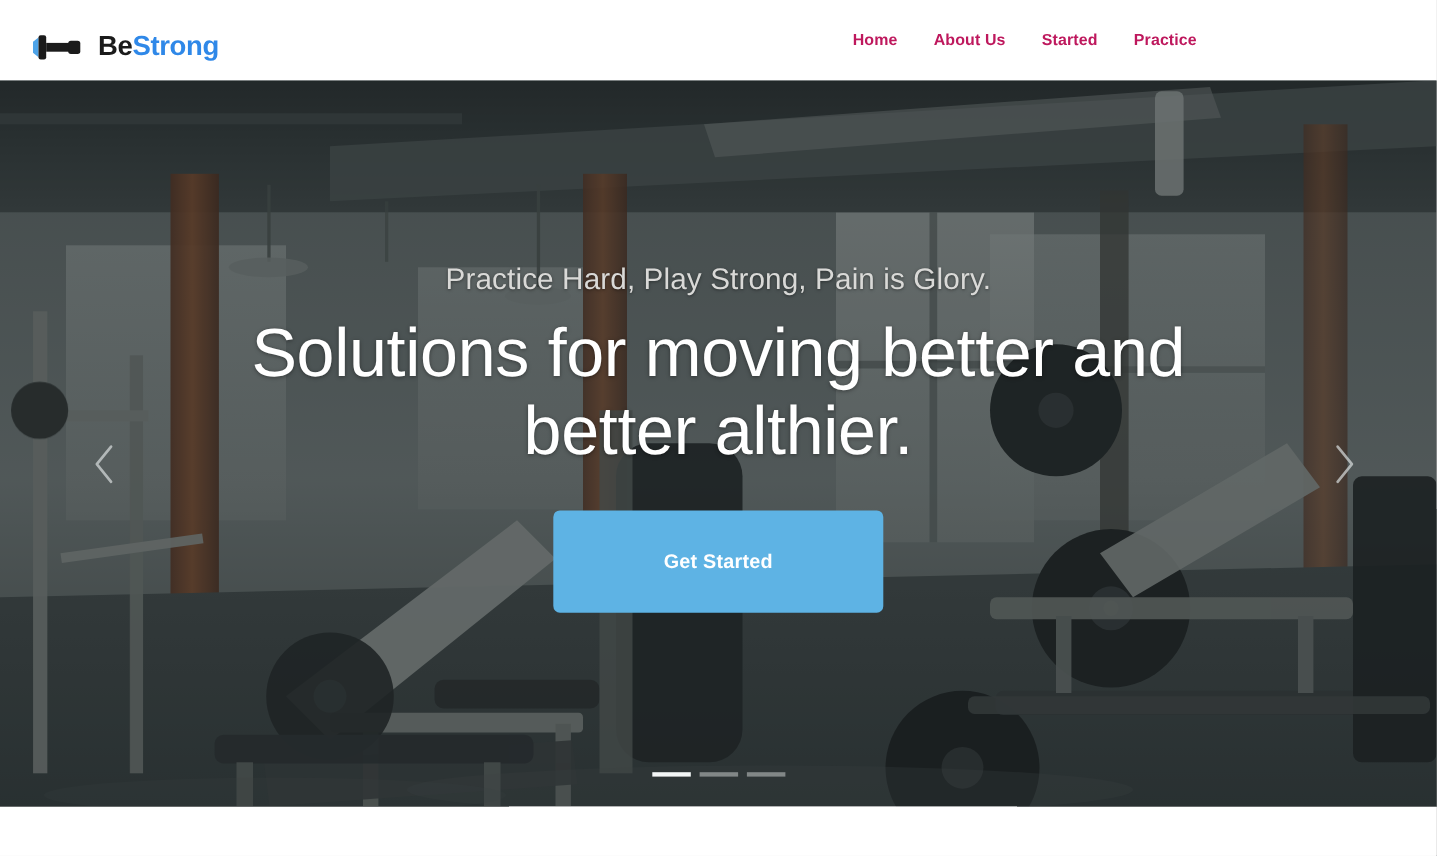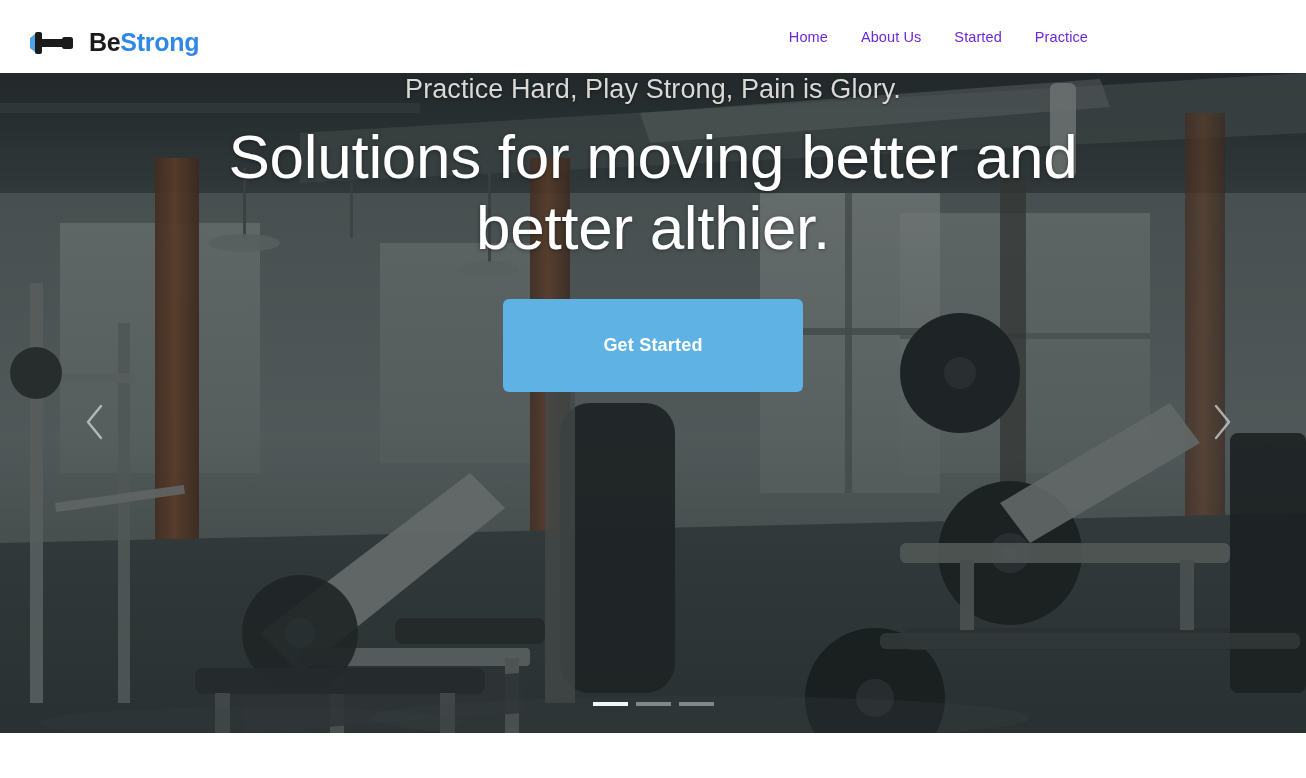--- a/index.html
+++ b/index.html
@@ -52,22 +52,22 @@
   .main-nav {
     margin-left: auto;
     margin-right: 218px;
     display: flex;
     align-items: center;
     gap: 33px;
   }
 
   .nav-link {
     font-size: 14.5px;
-    font-weight: normal;
-    color: #6d28d9;
+    font-weight: bold;
+    color: #be185d;
     text-decoration: none;
     white-space: nowrap;
     letter-spacing: 0.1px;
   }
 
   
   .hero {
     position: relative;
     width: 1306px;
     height: 660px;
@@ -89,20 +89,21 @@
     background: rgba(26, 32, 33, 0.52);
   }
 
   .hero-content {
     position: absolute;
     inset: 0;
     display: flex;
     flex-direction: column;
     align-items: center;
     justify-content: flex-start;
+    padding-top: 165px;
     text-align: center;
   }
 
   .hero-subtitle {
     font-size: 27px;
     font-weight: 300;
     color: #d9d9d7;
     letter-spacing: 0.1px;
     line-height: 1.2;
     text-shadow: 0 1px 3px rgba(0,0,0,0.45);

